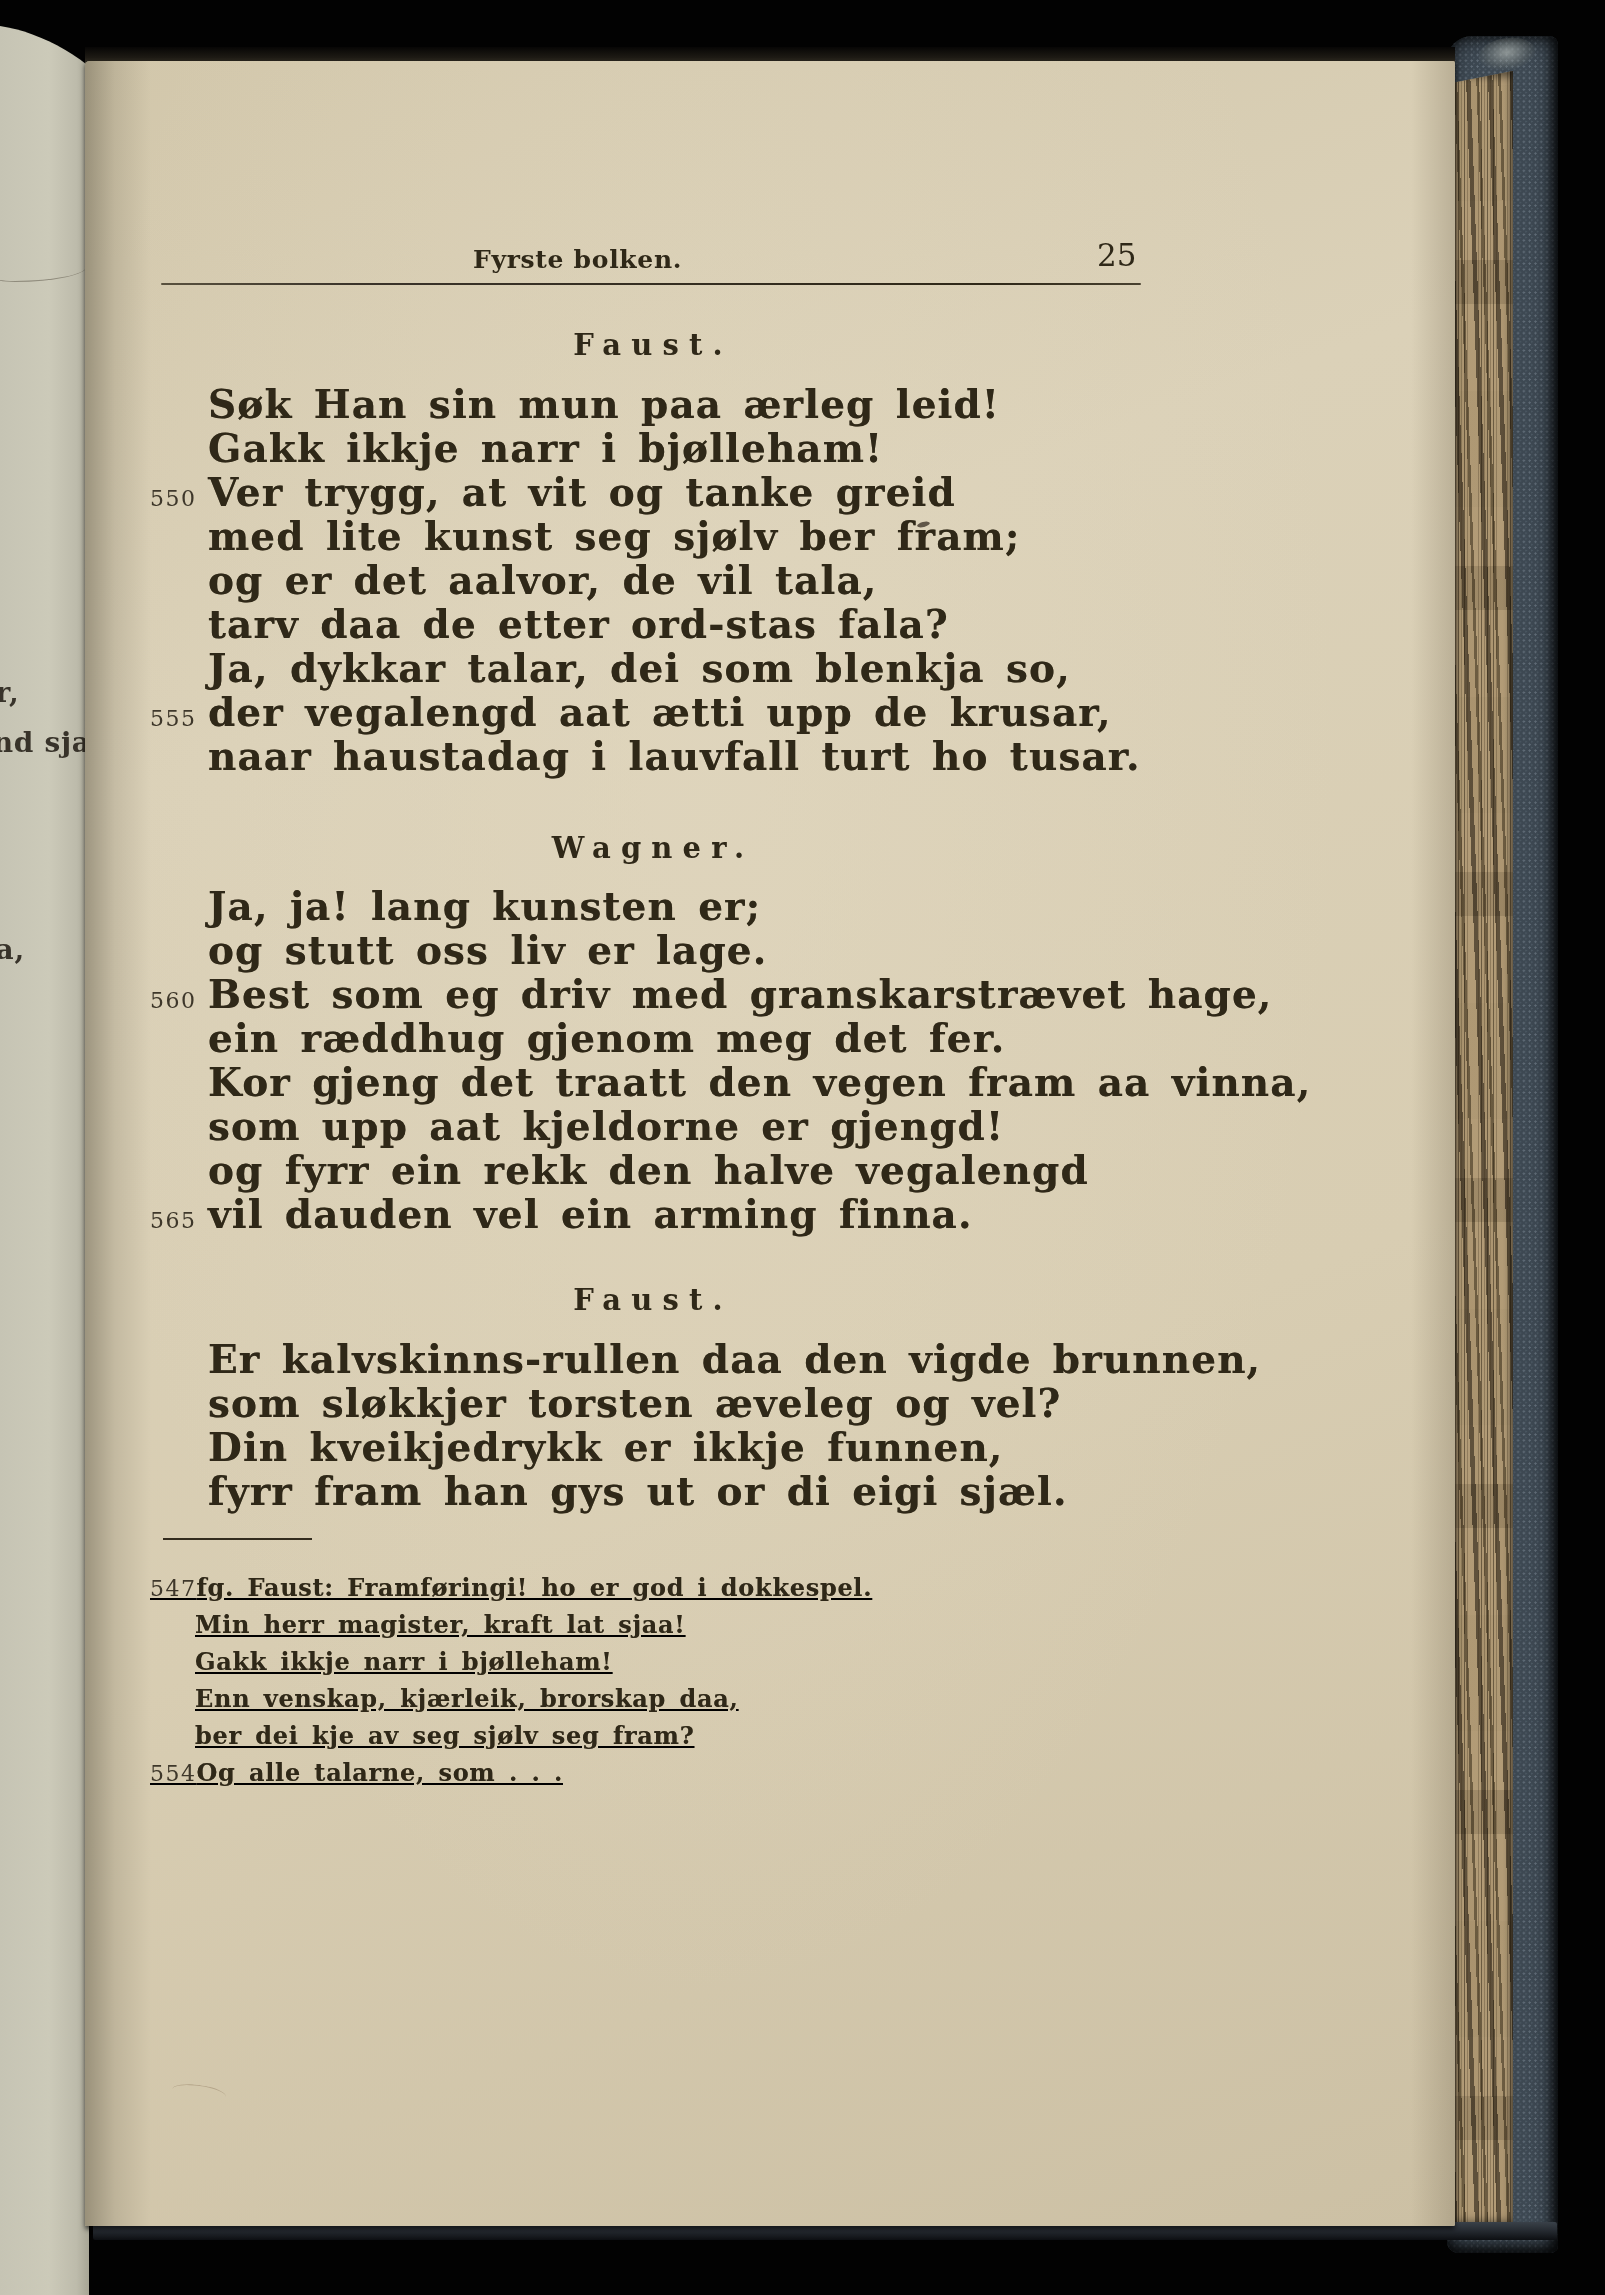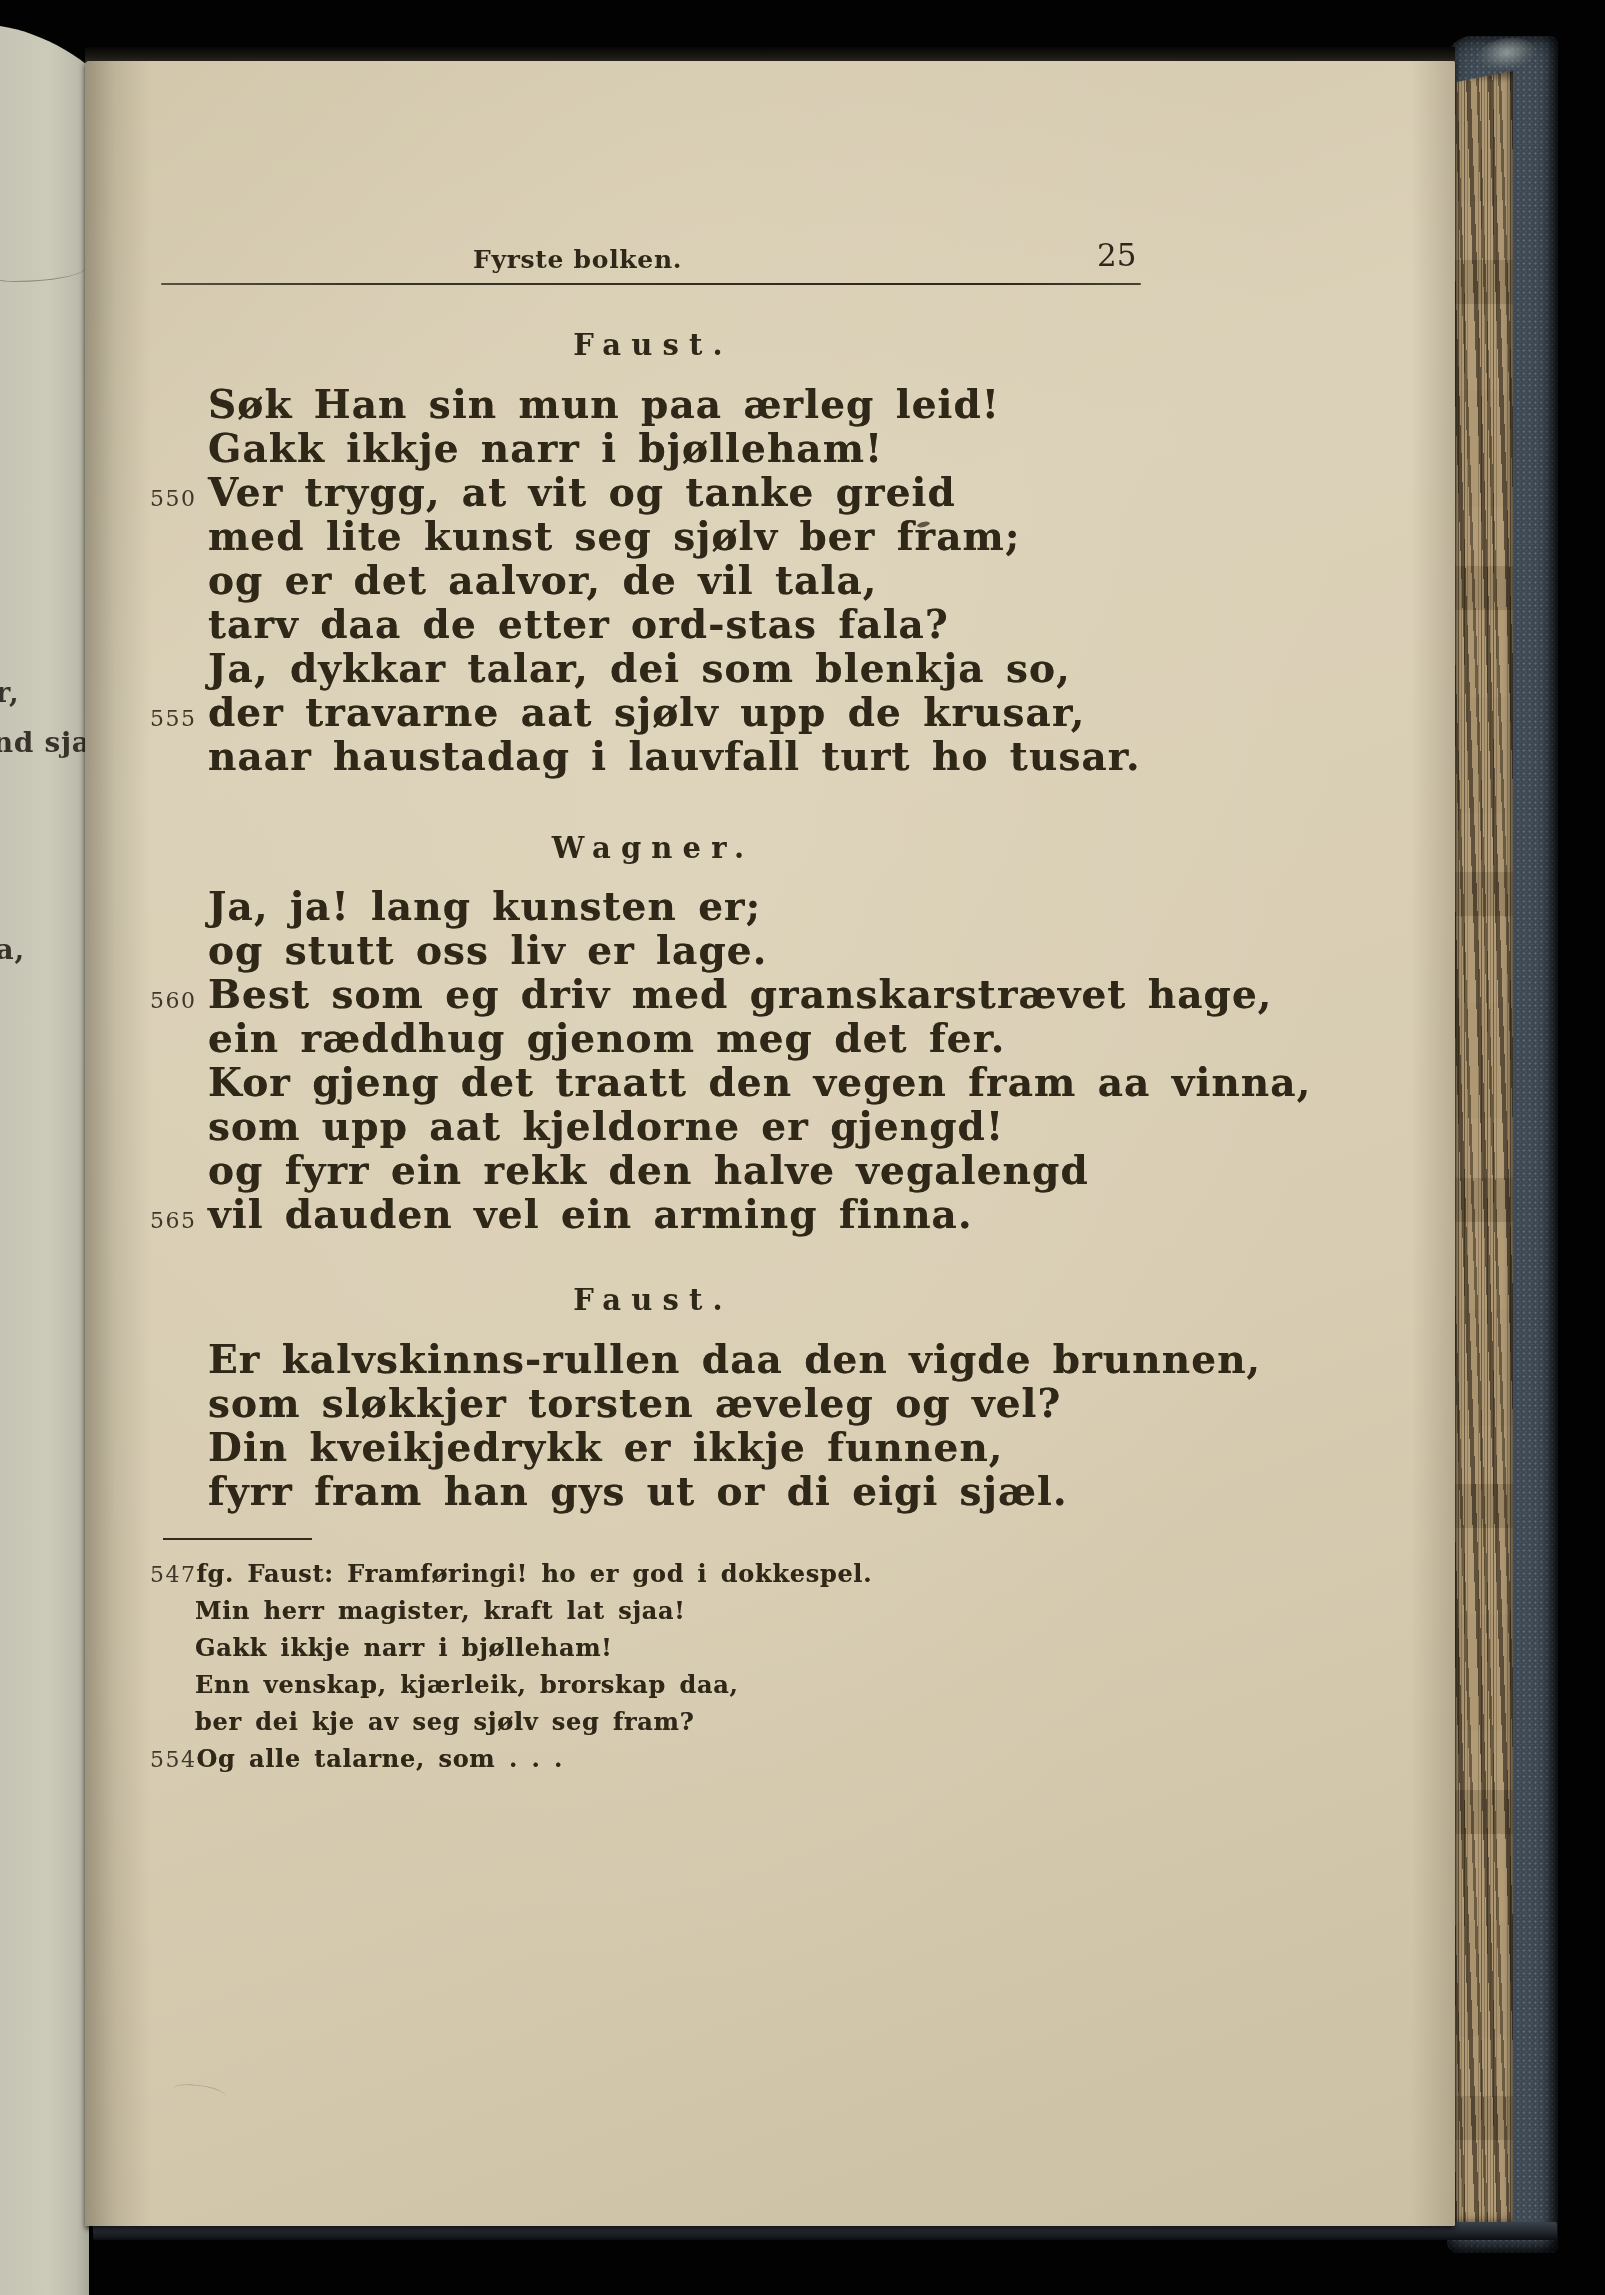--- a/index.html
+++ b/index.html
@@ -201,21 +201,21 @@
     color: #2f2818;
     text-shadow: 0 0 0.4px rgba(40,30,10,.55);
   }
 
   .footnote-rule {
     margin-top: 25px;
     margin-left: 13px;
     width: 149px; height: 2.2px;
     background: #332c1e;
   }
-  .footnotes { margin-top: 15px; }
+  .footnotes { margin-top: 29px; text-decoration: underline; }
   .fn-line {
     display: flex;
     align-items: baseline;
     height: 37px;
     line-height: 37px;
     white-space: nowrap;
   }
   .fn-num {
     flex: 0 0 45px;
     font-size: 22px;
@@ -304,21 +304,21 @@
       <div class="verse-line">
         <span class="num"></span>
         <span class="vtext">tarv daa de etter ord-stas fala?</span>
       </div>
       <div class="verse-line">
         <span class="num"></span>
         <span class="vtext">Ja, dykkar talar, dei som blenkja so,</span>
       </div>
       <div class="verse-line">
         <span class="num">555</span>
-        <span class="vtext">der travarne aat sjølv upp de krusar,</span>
+        <span class="vtext">der vegalengd aat ætti upp de krusar,</span>
       </div>
       <div class="verse-line">
         <span class="num"></span>
         <span class="vtext">naar haustadag i lauvfall turt ho tusar.</span>
       </div>
 
       <div class="speaker sp-1">Wagner.</div>
 
       <div class="verse-line after-speaker">
         <span class="num"></span>

